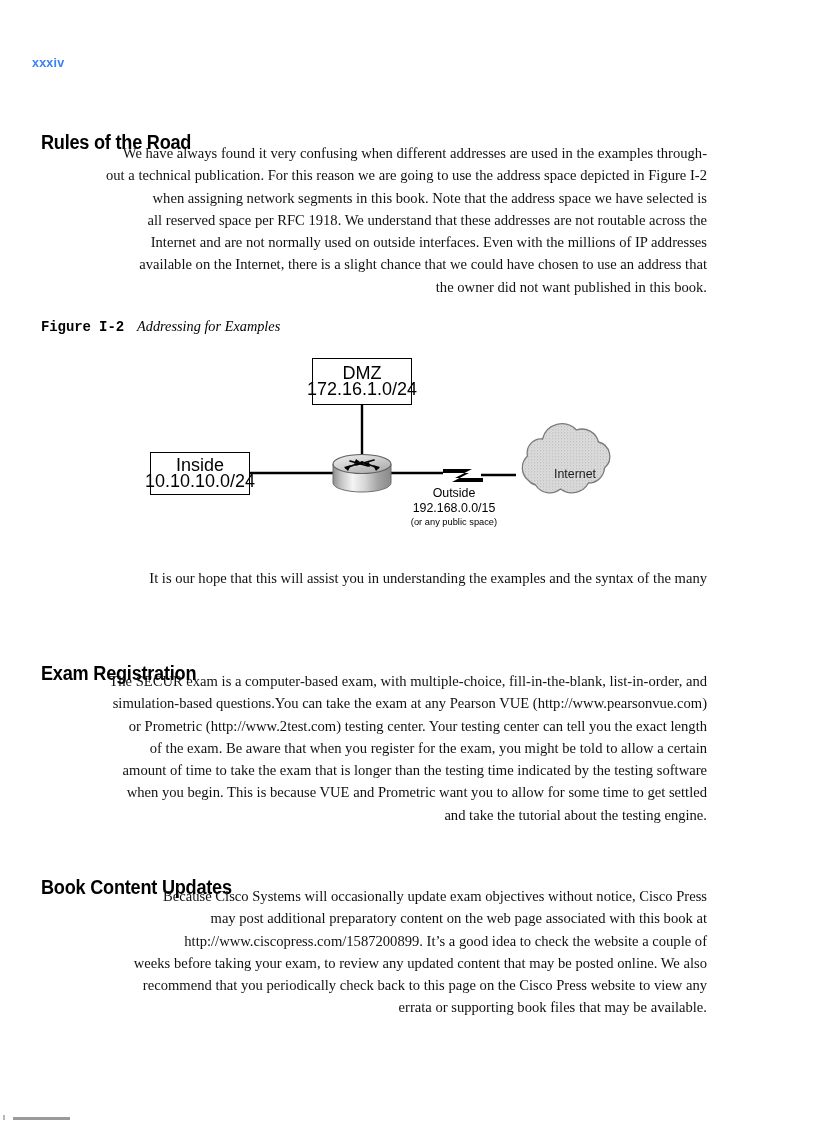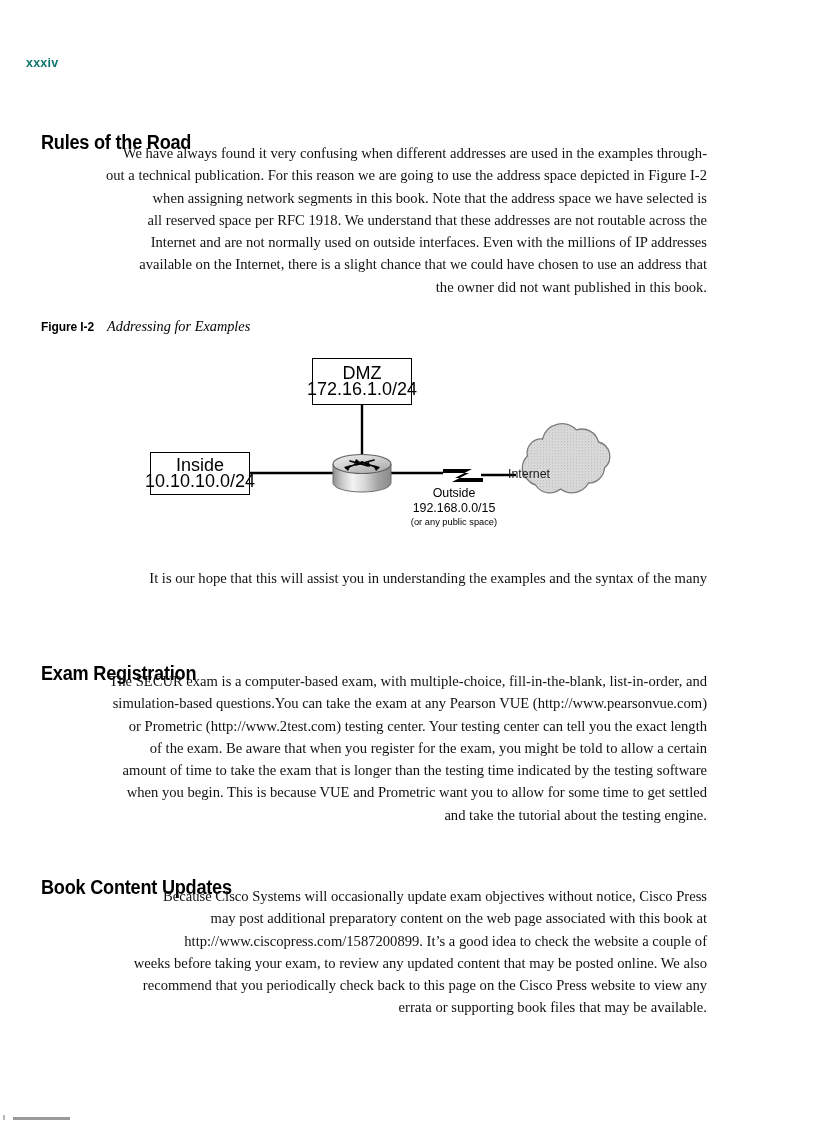--- a/index.html
+++ b/index.html
@@ -19,27 +19,27 @@
   }
 
   .page {
     position: absolute;
     inset: 0;
   }
 
   
   .folio {
     position: absolute;
-    left: 26px;
+    left: 32px;
     top: 56px;
     font-family: "Liberation Sans", "DejaVu Sans", sans-serif;
     font-weight: bold;
     font-size: 12.5px;
     letter-spacing: 0.2px;
-    color: #0f766e;
+    color: #3b82f6;
   }
 
   
   .h1 {
     position: absolute;
     left: 41px;
     font-family: "Liberation Sans", "DejaVu Sans", sans-serif;
     font-weight: bold;
     font-size: 19.5px;
     letter-spacing: -0.25px;
@@ -71,23 +71,23 @@
 
   
   .fig-caption {
     position: absolute;
     left: 41px;
     top: 318px;
     font-size: 13px;
     white-space: nowrap;
   }
   .fig-caption .fignum {
-    font-family: Liberation Sans, sans-serif;
+    font-family: Liberation Mono, monospace;
     font-weight: bold;
-    font-size: 12px;
+    font-size: 14px;
     letter-spacing: -0.1px;
   }
   .fig-caption .figtitle {
     font-family: "Liberation Serif", "DejaVu Serif", serif;
     font-style: italic;
     font-size: 14.3px;
     margin-left: 13px;
     margin-top: 21px;
   }
 
@@ -127,21 +127,21 @@
     top: 107px;
     width: 100px;
     height: 43px;
   }
 
   .cloud-label {
     position: absolute;
     left: 508px;
     top: 122px;
     width: 88px;
-    text-align: left;
+    text-align: right;
     font-family: "Liberation Sans", "DejaVu Sans", sans-serif;
     font-size: 12.4px;
     color: #1a1a1a;
   }
 
   .outside-label {
     position: absolute;
     left: 396px;
     top: 141px;
     width: 116px;

